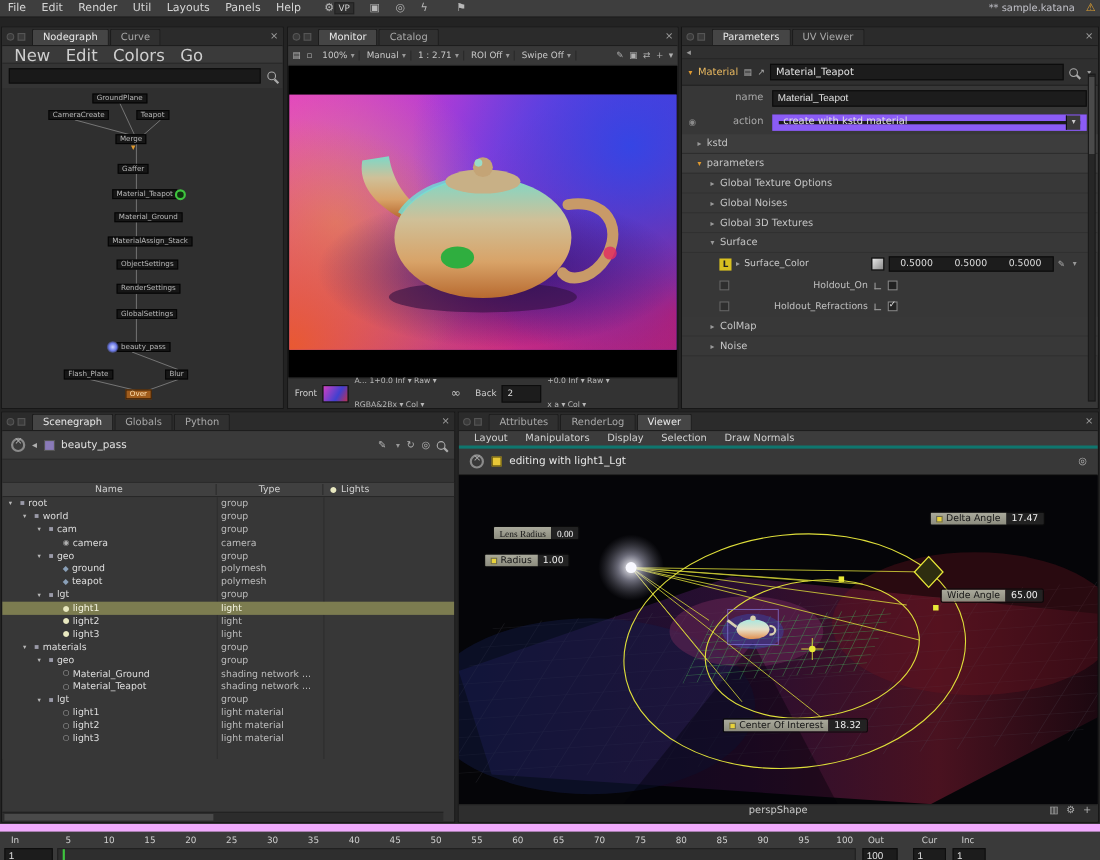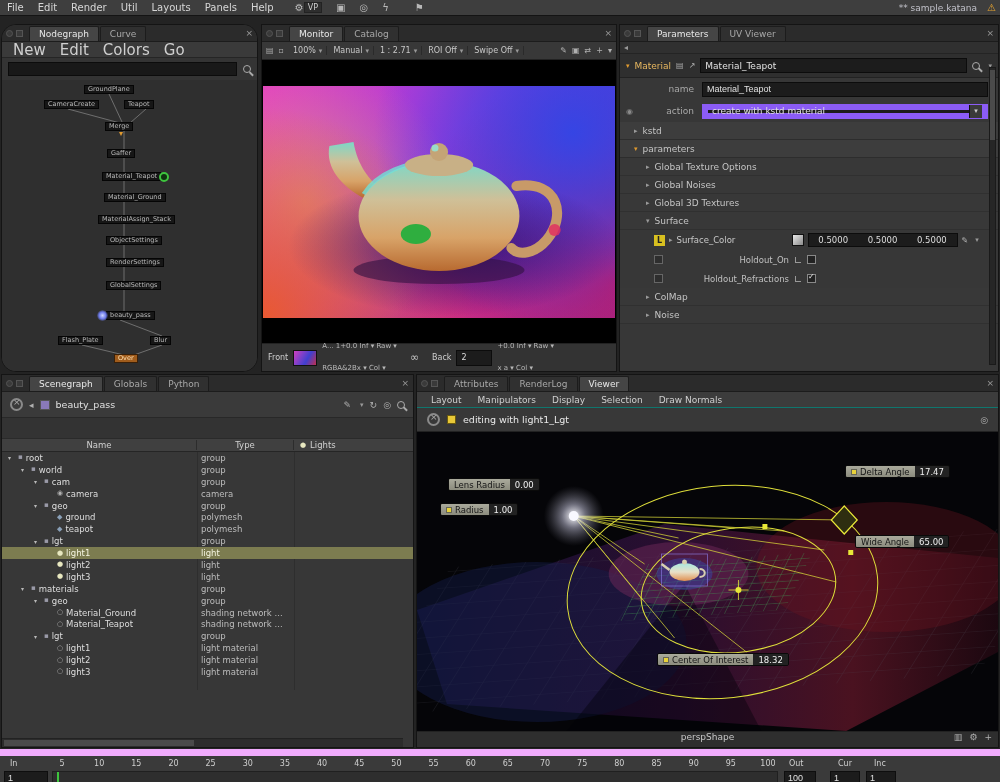--- a/index.html
+++ b/index.html
@@ -31,21 +31,21 @@
   .tb-close{margin-left:auto;margin-right:4px;margin-bottom:3px;color:#999;font-size:9px;}
   .caret{font-size:7px;color:#999;margin-left:3px;}
   .mag{position:relative;width:8px;height:8px;border:1.5px solid #aaa;border-radius:50%;display:inline-block;}
   .mag::after{content:"";position:absolute;width:5px;height:1.5px;background:#aaa;
     transform:rotate(45deg);right:-4px;bottom:-2px;}
   .circ-x{position:relative;width:13px;height:13px;border:2px solid #8a8a8a;border-radius:50%;
     display:inline-block;color:#aaa;}
   .circ-x::after{content:"×";position:absolute;left:1px;top:-3px;font-size:9px;}
 
   
-  #p-nodegraph{left:1px;top:24px;width:257px;height:348px;border-radius:15px;}
+  #p-nodegraph{left:1px;top:24px;width:257px;height:348px;}
   #p-monitor{left:261px;top:24px;width:356px;height:348px;}
   #p-params{left:619px;top:24px;width:380px;height:348px;}
   #p-scenegraph{left:1px;top:374px;width:413px;height:374px;}
   #p-viewer{left:416px;top:374px;width:583px;height:374px;}
 
   
   .ng-menus{height:16px;background:#3a3a3a;border-bottom:1px solid #252525;display:flex;
     align-items:center;font-size:15px;color:#cfcfcf;padding-left:4px;}
   .ng-menu{padding:0 7px;}
   .ng-search{height:22px;display:flex;align-items:center;padding:0 6px;gap:6px;background:#343434;}
@@ -153,21 +153,21 @@
   .ric[data-icon="camera"]::before{content:"◉";color:#b0b0b0;}
   .ric[data-icon="mesh"]::before{content:"◆";color:#8aa0b8;}
   .ric[data-icon="light"]::before{content:"●";color:#e8e8c0;}
   .ric[data-icon="shader"]::before{content:"○";color:#b0b0b0;}
   .nm{color:#dedede;white-space:nowrap;}
   .sg-type{width:150px;color:#bcbcbc;padding-left:4px;white-space:nowrap;}
   .sg-hscroll{position:absolute;left:0;right:10px;bottom:0;height:9px;background:#2c2c2c;border-top:1px solid #222;}
   .sg-hthumb{position:absolute;left:2px;top:1px;width:190px;height:6px;background:#4a4a4a;}
 
   
-  .vw-menus{height:16px;background:#3c3c3c;border-bottom:1px solid #0f766e;display:flex;
+  .vw-menus{height:16px;background:#3c3c3c;border-bottom:3px solid #0f766e;display:flex;
     align-items:center;font-size:9px;color:#d0d0d0;padding-left:6px;}
   .vw-menu{padding:0 8px;white-space:nowrap;}
   .vw-status{height:24px;background:#383838;border-bottom:1px solid #222;display:flex;
     align-items:center;gap:7px;padding:0 10px;font-size:9.5px;}
   .ysq{width:9px;height:9px;background:#e8c838;border:1px solid #6a5a10;}
   .vw-status-t{color:#e8e8e8;}
   .vw-status .right{margin-left:auto;}
   .viewport{position:relative;height:299px;background:#050508;}
   .vw-scene{position:absolute;inset:0;width:100%;height:100%;}
   .huds{position:absolute;inset:0;pointer-events:none;}
@@ -801,21 +801,21 @@
           <circle cx="0" cy="-10" r="2.5" fill="#d8d0b0"></circle>
           <path d="M-15,-2 L-23,-8" stroke="#d8d0b0" stroke-width="2.5" fill="none"></path>
           <path d="M15,-3 C22,-3 22,5 15,5" stroke="#d8d0b0" stroke-width="2" fill="none"></path>
         </g>
         <circle cx="322" cy="158" r="3" fill="#e8e838"></circle>
         <line x1="322" y1="148" x2="322" y2="168" stroke="#e8e838" stroke-width="0.8"></line>
         <line x1="312" y1="158" x2="332" y2="158" stroke="#e8e838" stroke-width="0.8"></line>
       </svg>
       <div class="huds">
 
-      <div class="hud" style="left: 31px; top: 46px;">
+      <div class="hud" style="left: 31px; top: 46px; font-family: Liberation Serif, serif;">
           <span class="lab">
 
             <span>Lens Radius</span>
           </span>
           <span class="val">0.00</span>
         </div>
           <div class="hud" style="left: 23px; top: 71px;">
           <span class="lab">
             <span class="sq show"></span>
             <span>Radius</span>

